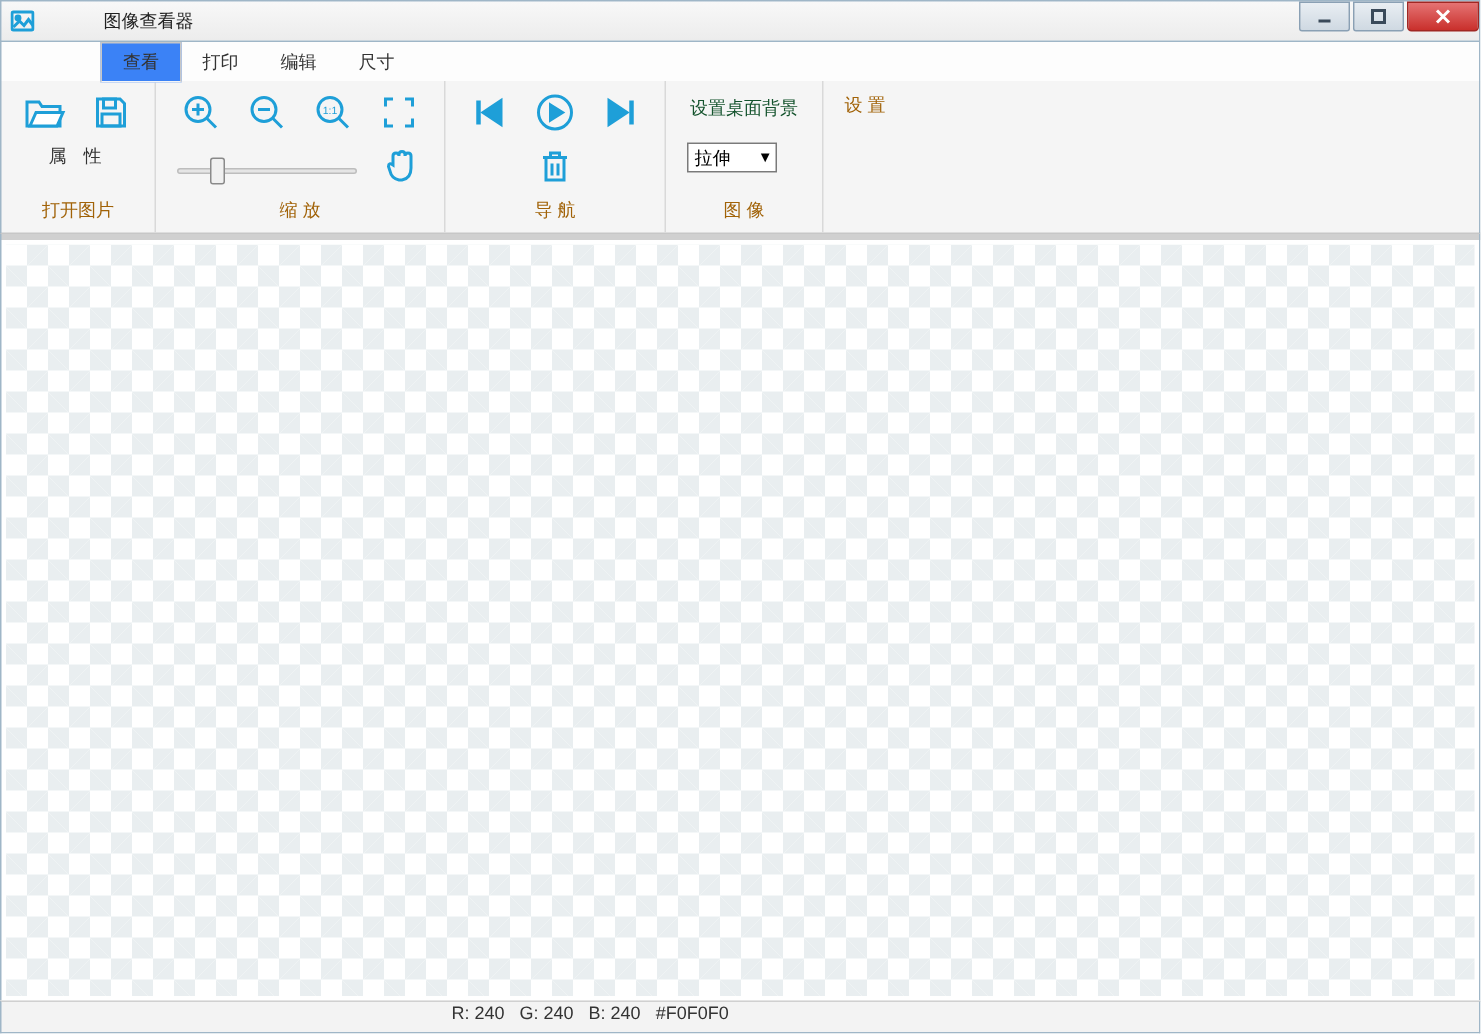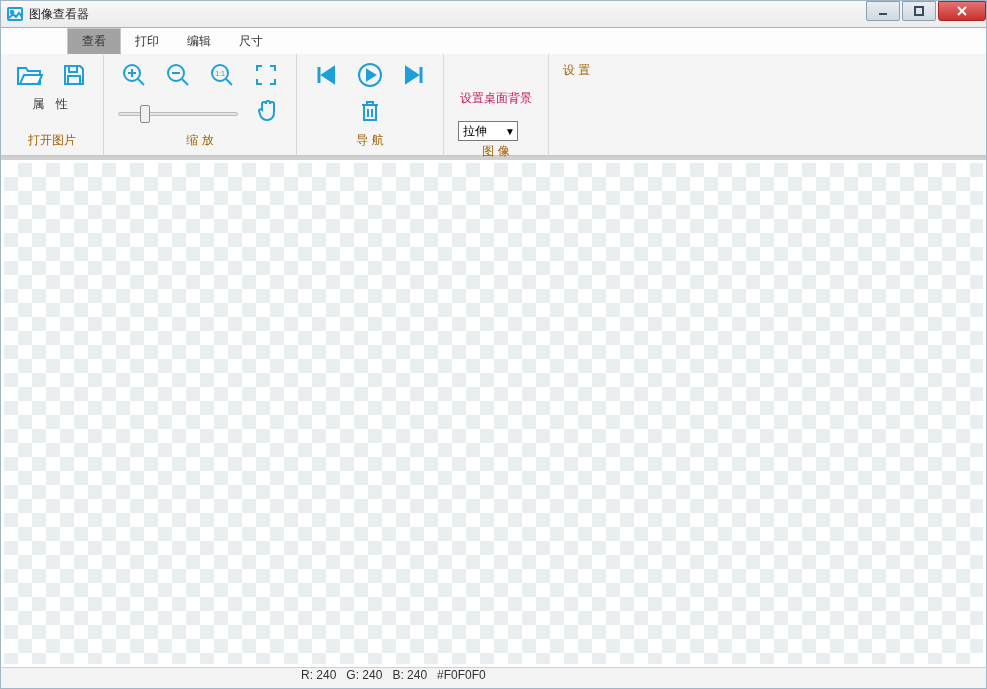--- a/index.html
+++ b/index.html
@@ -1,43 +1,43 @@
 <!DOCTYPE html>
 <html><head>
 <meta charset="utf-8">
 <style>
 * { margin: 0; padding: 0; box-sizing: border-box; font-family: "Microsoft YaHei", "SimSun", sans-serif; }
 body { width: 987px; height: 689px; overflow: hidden; background: #fff; }
 
 
 .titlebar { height: 28px; background: linear-gradient(#f8f8f8,#ececec); border: 1px solid #9fb6c7; display: flex; align-items: center; position: relative; }
 .titlebar .app-icon { width: 16px; height: 16px; margin: 0 6px; }
-.titlebar .title { font-size: 12px; color: #222; }
+.titlebar .title { font-size: 12px; color: #222; margin-left: 40px; }
 .win-btns { position: absolute; right: 0; top: 0; display: flex; height: 20px; }
 .win-btn { width: 34px; height: 20px; display: flex; align-items: center; justify-content: center; border-left: 1px solid rgba(0,0,0,.05); }
 .win-btn.min, .win-btn.max { background: linear-gradient(#e9eef3,#cfd9e2); border: 1px solid #8aa0b4; margin-right: 2px; border-radius: 0 0 2px 2px;}
 .win-btn.close { background: linear-gradient(#e57373,#c9302c); border: 1px solid #a12723; width: 48px; border-radius: 0 0 3px 3px;}
 .win-btn svg { display:block; }
 
 
 .tabs-row { height: 26px; background: #fdfdfd; border-left:1px solid #9fb6c7; border-right:1px solid #9fb6c7; display: flex; align-items: flex-end; padding-left: 66px; gap: 0; font-size: 12px; }
 .tab { padding: 4px 14px 4px; color: #333; cursor: default; }
-.tab.active { border: 1px solid #c7c7c7; border-bottom: 1px solid #f5f5f5; background: #a3a3a3; position: relative; top: 1px; }
+.tab.active { border: 1px solid #c7c7c7; border-bottom: 1px solid #f5f5f5; background: #3b82f6; position: relative; top: 1px; }
 
 
 .ribbon { height: 102px; background: #f5f5f5; border: 1px solid #c7c7c7; border-top: none; border-left:1px solid #9fb6c7; border-right:1px solid #9fb6c7; display: flex; }
 .group { display: flex; flex-direction: column; align-items: center; border-right: 1px solid #d9d9d9; padding: 6px 14px 2px; }
 .group:last-child { border-right: none; }
 .group-body { flex: 1; display: flex; align-items: flex-start; gap: 14px; }
 .group-label { font-size: 12px; color: #a16207; padding: 2px 0 4px; }
 .col { display: flex; flex-direction: column; align-items: center; gap: 6px; }
 .row { display: flex; align-items: center; gap: 14px; }
 .icon-btn { width: 30px; height: 30px; display: flex; align-items: center; justify-content: center; }
 .small-text { font-size: 12px; color: #333; letter-spacing: 4px; text-align:center; }
-.link-text { font-size: 12px; color: #be185d; padding: 4px 2px; white-space: nowrap; margin-top: 26px; }
+.link-text { font-size: 12px; color: #14532d; padding: 4px 2px; white-space: nowrap; }
 .slider { width: 120px; height: 18px; position: relative; margin-top: 6px;}
 .slider-track { position:absolute; left:0; right:0; top:7px; height:4px; background:#e5e5e5; border:1px solid #bdbdbd; border-radius:2px;}
 .slider-thumb { position:absolute; left:22px; top:0; width:10px; height:18px; background:#f0f0f0; border:1px solid #8a8a8a; border-radius:2px;}
 .select { width: 60px; height: 20px; border: 1px solid #7a7a7a; background: #fff; font-size: 12px; display:flex; align-items:center; justify-content:space-between; padding:0 2px 0 4px; margin-top:4px;}
 .select .caret { font-size: 10px; }
 
 
 .sep-bar { height:4px; background:#d0d0d0; border-left:1px solid #9fb6c7; border-right:1px solid #9fb6c7;}
 .canvas-wrap { height: calc(689px - 28px - 26px - 102px - 4px - 22px); border-left:1px solid #9fb6c7; border-right:1px solid #9fb6c7; padding:3px; background:#fff;}
 .canvas {

